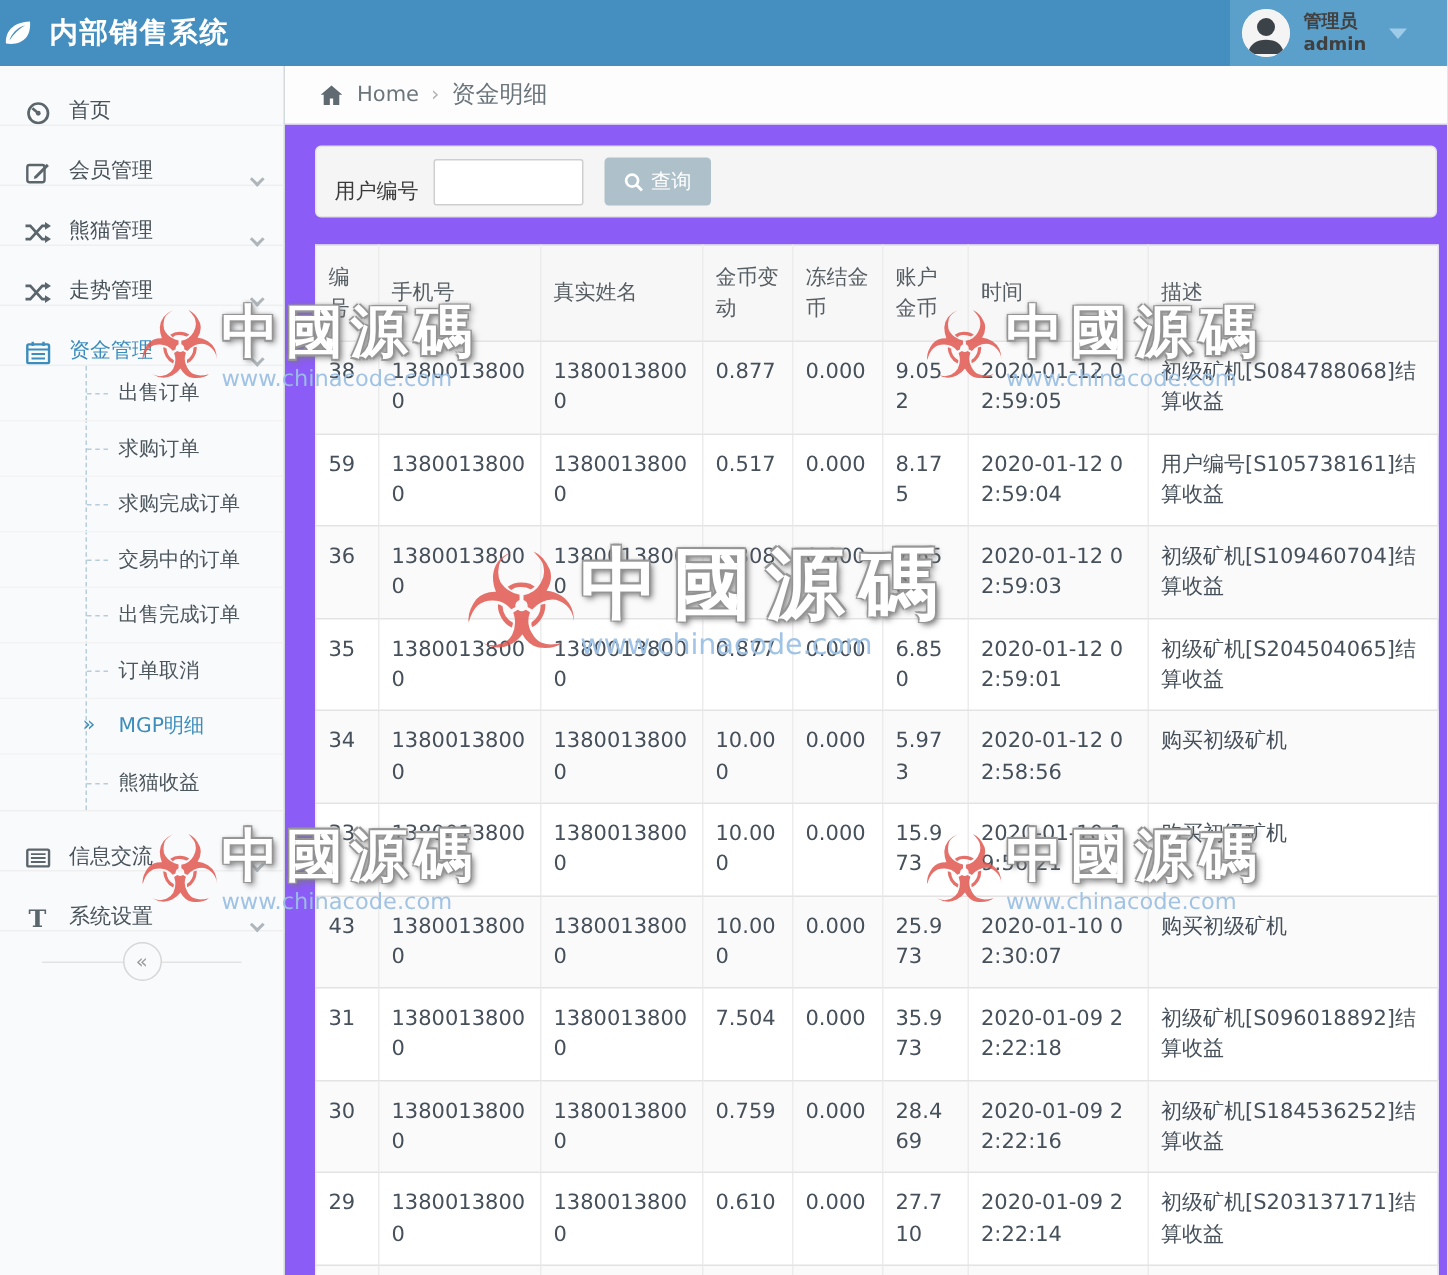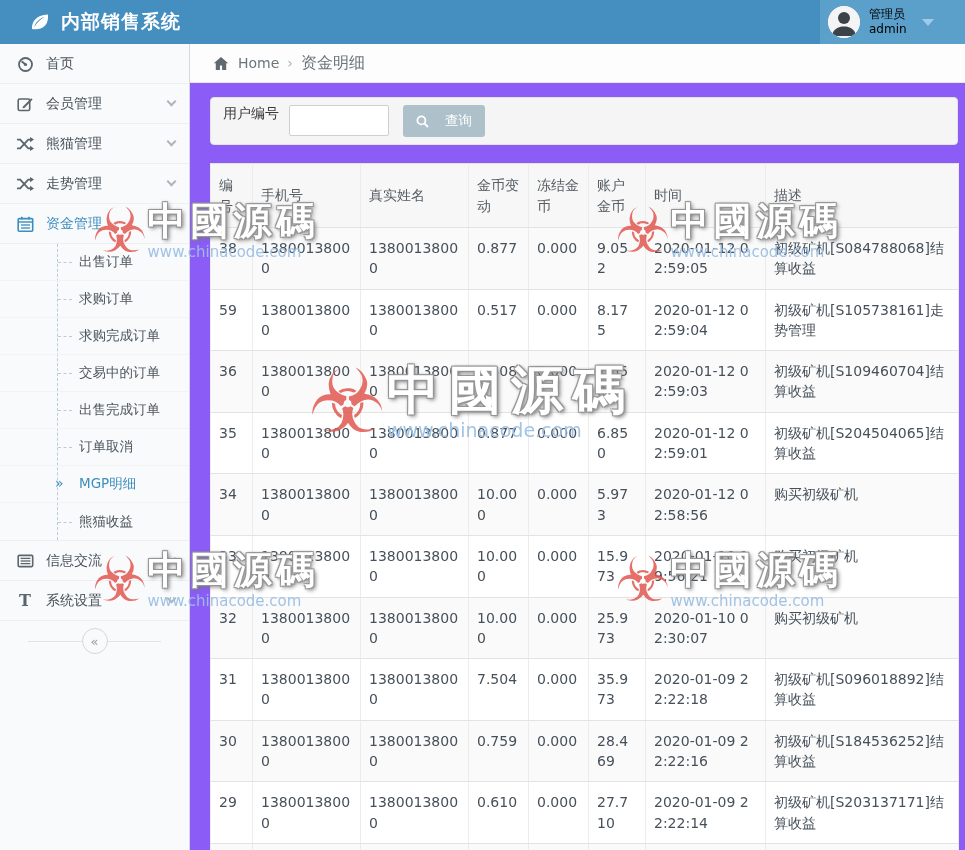--- a/index.html
+++ b/index.html
@@ -2,30 +2,30 @@
 <html><head>
 <meta charset="utf-8">
 <style>
   * { margin:0; padding:0; box-sizing:border-box; }
   html,body { background:#e9e9e9; }
   body { font-family:"DejaVu Sans","Liberation Sans",sans-serif; }
   .app { position:relative; width:965px; height:850px; background:#fff; overflow:hidden; margin:0 auto; }
 
   
   .topbar { position:absolute; left:0; top:0; width:965px; height:44px; background:#458fc0; display:flex; align-items:center; }
-  .brand { display:flex; align-items:center; padding-left:28px; gap:9px; }
+  .brand { display:flex; align-items:center; padding-left:0; gap:9px; }
   .brand-title { color:#fff; font-size:19px; font-weight:bold; letter-spacing:1px; }
   .userbox { position:absolute; right:0; top:0; width:145px; height:44px; background:#5b9fcb; display:flex; align-items:center; gap:9px; padding-left:8px; cursor:pointer; }
   .avatar { width:32px; height:32px; border-radius:50%; background:#f4f4f4; overflow:hidden; flex:0 0 auto; }
-  .usertext { color:#000000; font-size:12px; line-height:1.25; font-weight:normal; }
+  .usertext { color:#404040; font-size:12px; line-height:1.25; font-weight:bold; }
   .user-caret { width:0; height:0; border-left:6px solid transparent; border-right:6px solid transparent; border-top:7px solid #9ecbe8; margin-left:6px; }
 
   
   .sidebar { position:absolute; left:0; top:44px; width:190px; height:806px; background:#f9fafc; border-right:1px solid #d4d9de; }
-  .side-item { display:flex; align-items:center; height:40px; padding:0 14px 0 16px; border-bottom:1px solid #efefef; color:#49535a; font-size:14px; cursor:pointer; }
+  .side-item { display:flex; align-items:flex-end; height:40px; padding:0 14px 0 16px; border-bottom:1px solid #efefef; color:#49535a; font-size:14px; cursor:pointer; }
   .side-item .lbl { margin-left:12px; }
   .side-item.active { color:#3c8dbc; }
   .chev { margin-left:auto; width:7px; height:7px; border-right:2px solid #aeb6bc; border-bottom:2px solid #aeb6bc; transform:rotate(45deg); margin-top:-4px; }
   .icon16 { width:18px; height:16px; display:inline-flex; align-items:center; justify-content:center; }
 
   .submenu { list-style:none; position:relative; border-bottom:1px solid #efefef; }
   .submenu::before { content:""; position:absolute; left:57px; top:0; bottom:0; border-left:1px dashed #b7cddc; }
   .submenu li { position:relative; height:37px; display:flex; align-items:center; padding-left:79px; font-size:13.5px; color:#4c565d; border-bottom:1px solid #f3f3f3; cursor:pointer; }
   .submenu li:last-child { border-bottom:none; }
   .submenu li .dash { position:absolute; left:58px; top:50%; width:14px; border-top:1px dashed #b7cddc; }
@@ -37,24 +37,24 @@
   .collapse-btn { position:absolute; left:50%; top:50%; transform:translate(-50%,-50%); width:26px; height:26px; border-radius:50%; border:1px solid #d7d7d7; background:#f9fafc; color:#9a9a9a; font-size:13px; display:flex; align-items:center; justify-content:center; cursor:pointer; }
 
   
   .main { position:absolute; left:190px; top:44px; width:775px; height:806px; background:#8b5cf6; }
   .breadcrumb { height:39px; display:flex; align-items:center; gap:8px; padding-left:22px; border-bottom:1px solid #e8e8e8; background:#fdfdfd; }
   .crumb-home { color:#6b757c; font-size:14px; }
   .crumb-sep { color:#b0b0b0; font-size:14px; }
   .crumb-cur { color:#6b757c; font-size:16px; }
 
   .content { padding:14px 7px 0 20px; }
-  .well { background:#f5f5f5; border:1px solid #e3e3e3; border-radius:4px; padding:7px 12px; display:flex; align-items:flex-start; gap:8px; width:748px; }
+  .well { background:#f5f5f5; border:1px solid #e3e3e3; border-radius:4px; padding:7px 12px; display:flex; align-items:flex-end; gap:8px; width:748px; }
   .well label { font-size:14px; color:#3a3a3a; margin-right:2px; }
   .well input { width:100px; height:31px; border:1px solid #cfcfcf; border-radius:2px; padding:0 6px; font-size:13px; background:#fff; }
-  .btn-query { margin-left:6px; background:#aec0ca; color:#fff; border:none; border-radius:3px; height:32px; padding:0 13px; font-size:13.5px; display:inline-flex; align-items:center; gap:16px; cursor:pointer; }
+  .btn-query { margin-left:6px; background:#aec0ca; color:#fff; border:none; border-radius:3px; height:32px; padding:0 13px; font-size:13.5px; display:inline-flex; align-items:center; gap:5px; cursor:pointer; }
 
   
   table { border-collapse:collapse; width:748px; margin-top:18px; table-layout:fixed; background:#fff; }
   th,td { border:1px solid #ececec; border-top:1px solid #e3e3e3; border-bottom:1px solid #e3e3e3; font-weight:normal; text-align:left; padding:10px 8px; font-size:14px; line-height:1.45; word-break:break-all; }
   thead th { background:#f7f7f7; color:#565e64; height:64px; vertical-align:middle; }
   tbody td { color:#46505a; vertical-align:top; height:57px; }
   tbody tr:nth-child(odd) td { background:#fafafa; }
 
   
   .wm { position:absolute; display:flex; align-items:center; pointer-events:none; z-index:50; }
@@ -293,21 +293,21 @@
               <td>初级矿机[S084788068]结算收益</td>
             </tr>
             <tr>
               <td>59</td>
               <td>13800138000</td>
               <td>13800138000</td>
               <td>0.517</td>
               <td>0.000</td>
               <td>8.175</td>
               <td>2020-01-12 02:59:04</td>
-              <td>初级矿机[S105738161]走势管理</td>
+              <td>用户编号[S105738161]结算收益</td>
             </tr>
             <tr>
               <td>36</td>
               <td>13800138000</td>
               <td>13800138000</td>
               <td>0.808</td>
               <td>0.000</td>
               <td>7.658</td>
               <td>2020-01-12 02:59:03</td>
               <td>初级矿机[S109460704]结算收益</td>
@@ -336,21 +336,21 @@
               <td>33</td>
               <td>13800138000</td>
               <td>13800138000</td>
               <td>10.000</td>
               <td>0.000</td>
               <td>15.973</td>
               <td>2020-01-10 19:56:21</td>
               <td>购买初级矿机</td>
             </tr>
             <tr>
-              <td>32</td>
+              <td>43</td>
               <td>13800138000</td>
               <td>13800138000</td>
               <td>10.000</td>
               <td>0.000</td>
               <td>25.973</td>
               <td>2020-01-10 02:30:07</td>
               <td>购买初级矿机</td>
             </tr>
             <tr>
               <td>31</td>

